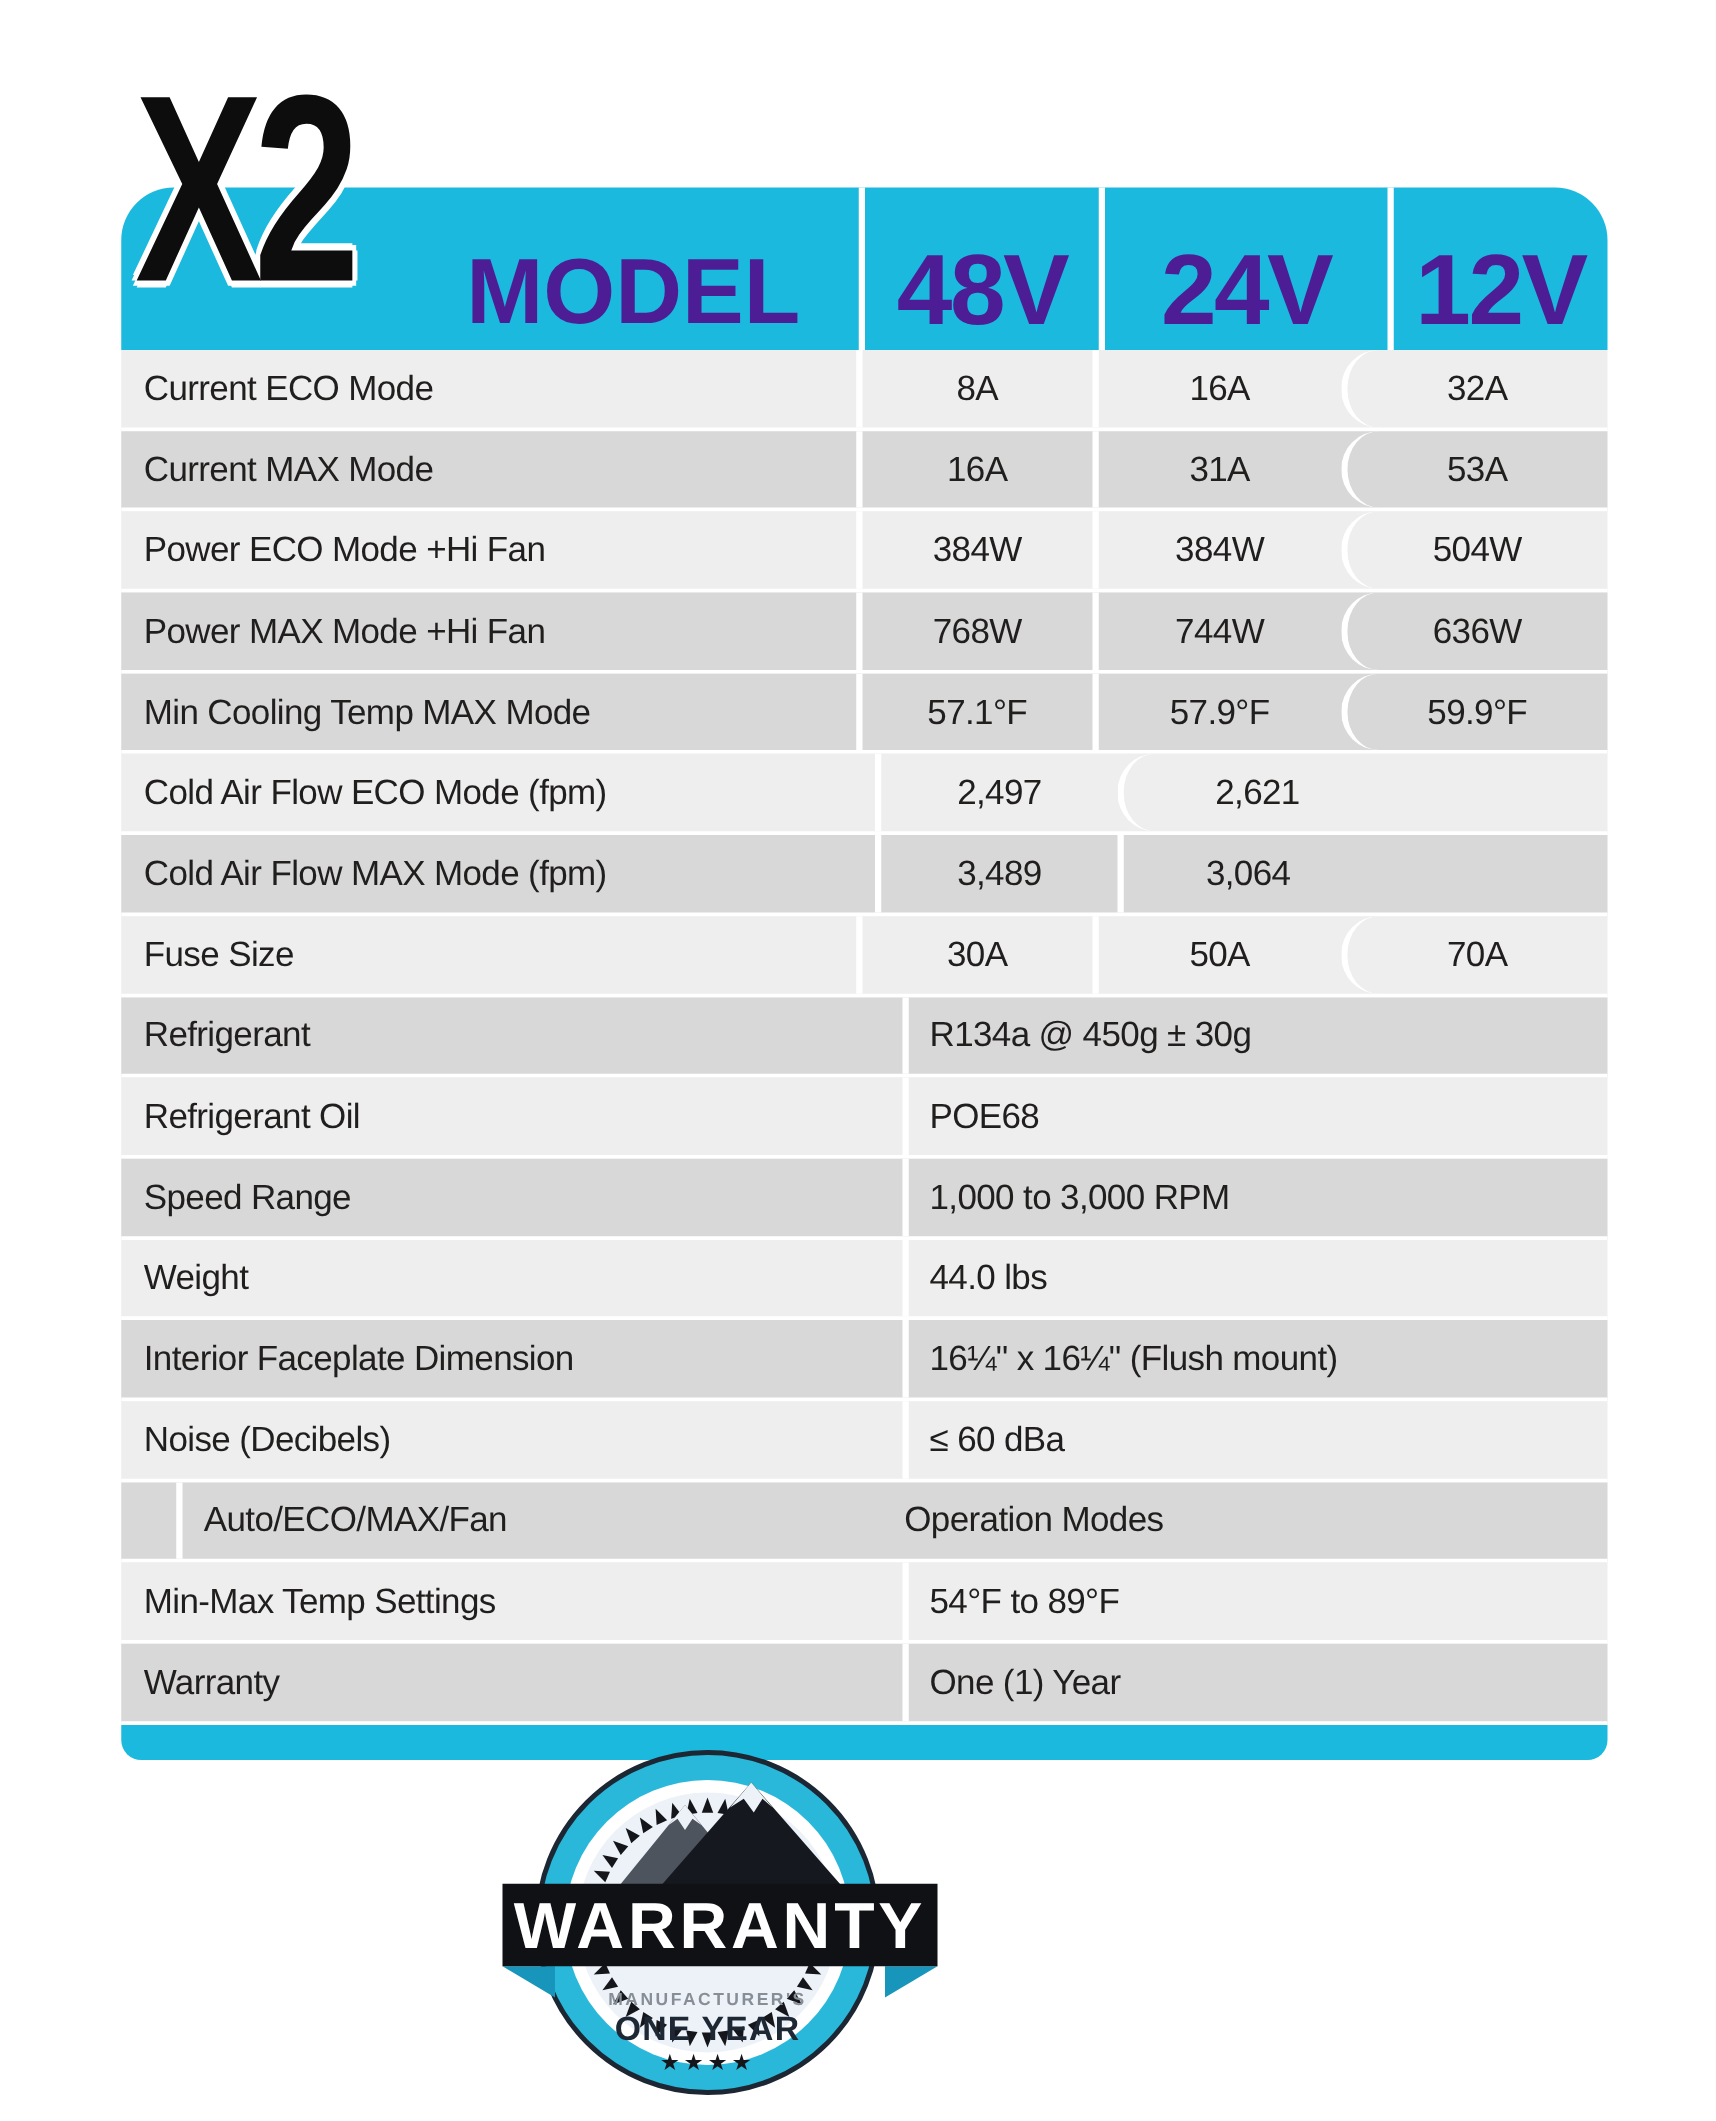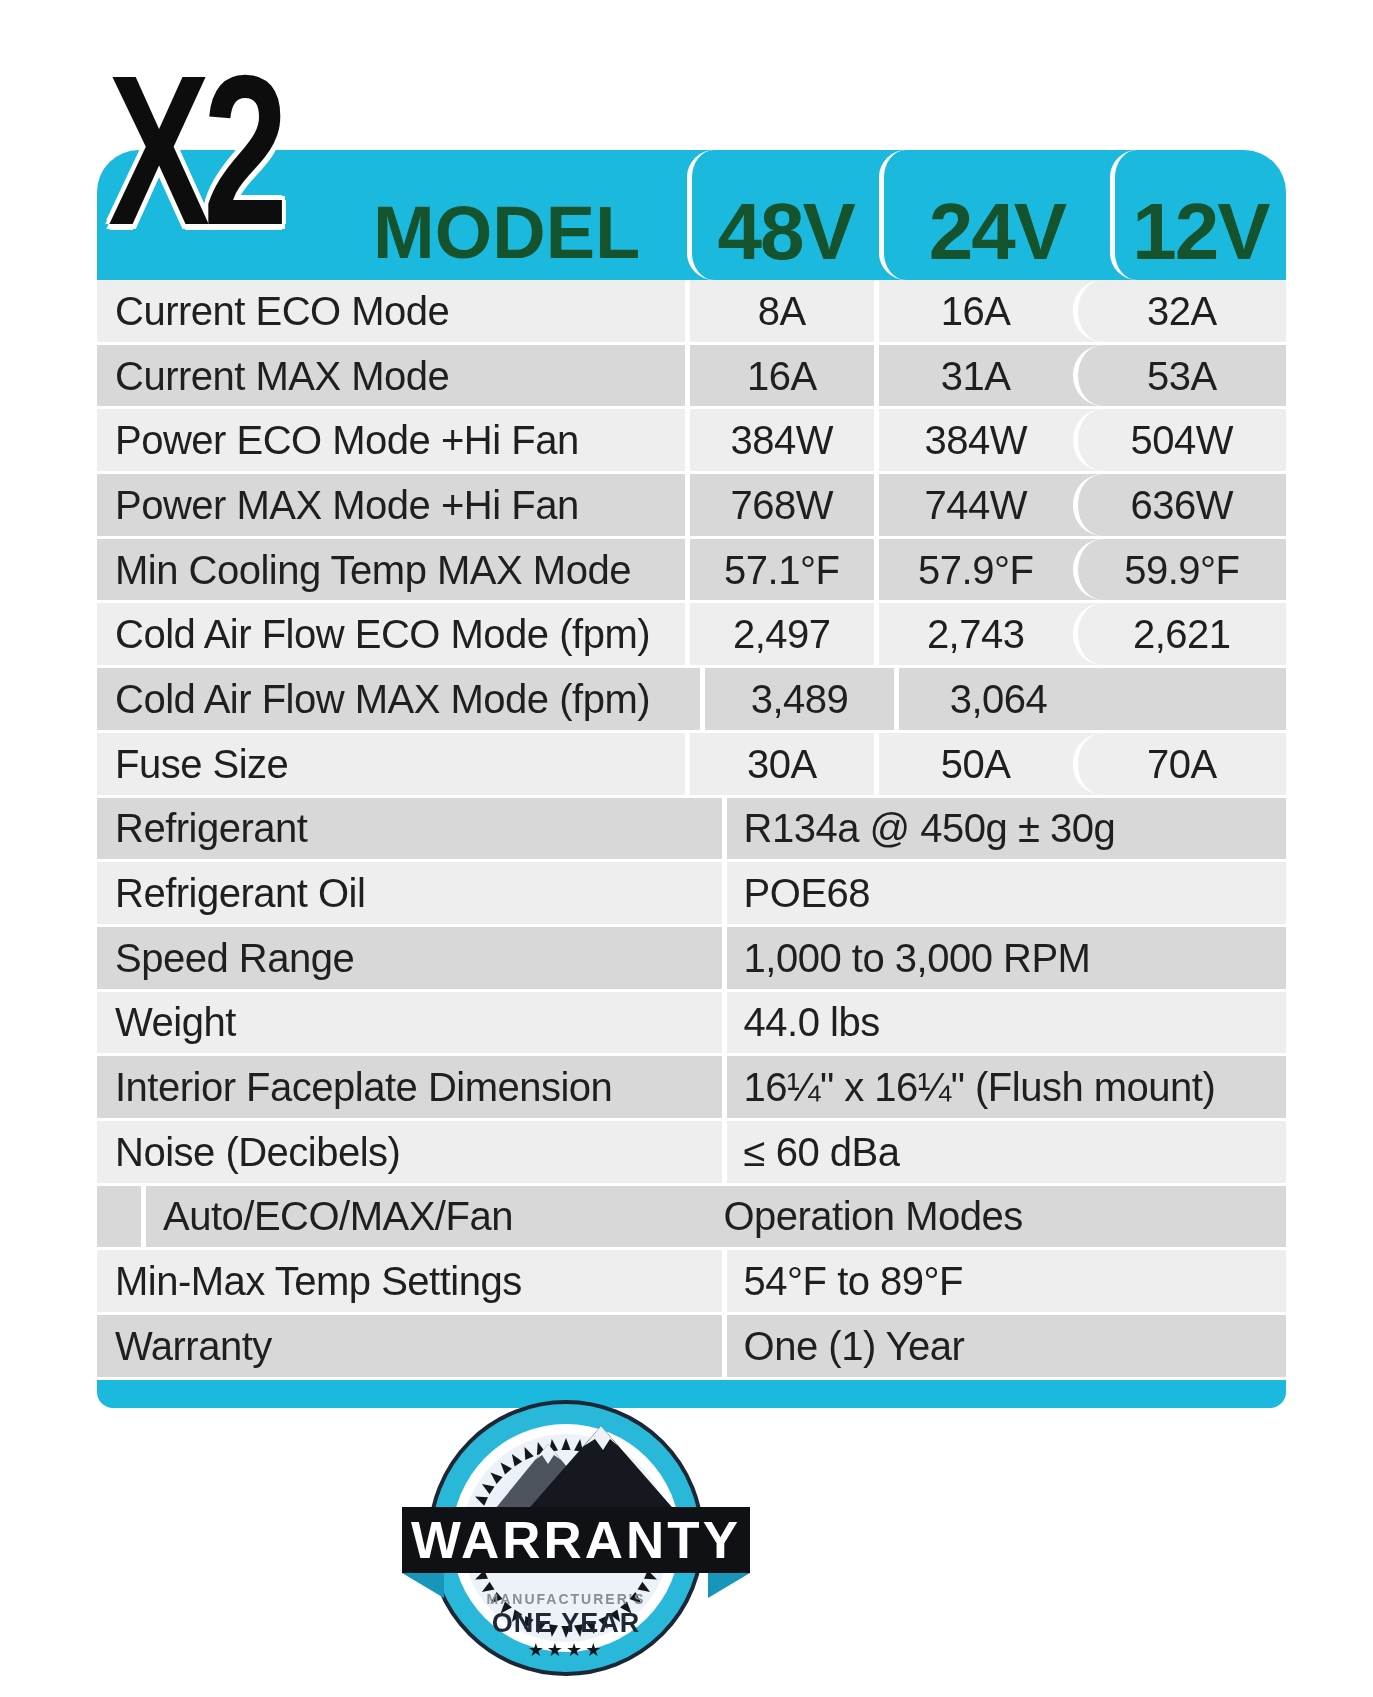--- a/index.html
+++ b/index.html
@@ -11,35 +11,35 @@
   }
   
   .spec-table{position:absolute;left:97px;top:150px;width:1189px;}
   .thead{
     height:130px;background:var(--accent,#1cb9de);
     border-radius:42px 42px 0 0;
     display:flex;align-items:stretch;
   }
   .hcell{
     display:flex;align-items:flex-end;box-sizing:border-box;
-    color:#14532d;font-weight:700;line-height:1;border-radius:27px;
+    color:#4c1d95;font-weight:700;line-height:1;
   }
   .h-model{width:603px;padding-left:276px;padding-bottom:10px;font-size:74px;letter-spacing:0px;}
   .h-col{justify-content:center;border-left:5px solid #fff;padding-bottom:8px;font-size:80px;letter-spacing:-2px;}
   .h-48{width:199px;} .h-24{width:240px;} .h-12{width:183px;}
   .tbody{display:block;}
   .row{
     display:flex;align-items:stretch;height:64.7px;
     box-sizing:border-box;border-bottom:3px solid #ffffff;
   }
   .row.light{background:var(--row-light,#efeeee);}
   .row.dark{background:var(--row-dark,#d9d8d8);}
   .cell{
     display:flex;align-items:center;box-sizing:border-box;
-    font-size:40px;color:#201f1e;letter-spacing:-0.5px;line-height:1;
+    font-size:28px;color:#201f1e;letter-spacing:-0.5px;line-height:1;
   }
   .lbl{width:603px;padding-left:18px;}
   .val{justify-content:center;border-left:5px solid #fff;}
   .c48{width:194px;} .c24{width:204px;} .c12{width:219px;border-radius:30px;}
   .vspan{width:586px;border-left:5px solid #fff;padding-left:17px;margin-left:44px;}
   .tfoot{height:28px;background:var(--accent,#1cb9de);border-radius:0 0 16px 16px;}
   
   .x2-logo{
     position:absolute;left:108px;top:44px;
     font-size:150px;font-weight:700;color:#0d0d0d;
@@ -104,21 +104,20 @@
       <div class="row dark">
         <div class="cell lbl">Min Cooling Temp MAX Mode</div>
         <div class="cell val c48">57.1°F</div>
         <div class="cell val c24">57.9°F</div>
         <div class="cell val c12">59.9°F</div>
       </div>
 
       <div class="row light">
         <div class="cell lbl">Cold Air Flow ECO Mode (fpm)</div>
         <div class="cell val c48">2,497</div>
-        <div class="cell val c24">2,743</div>
         <div class="cell val c12">2,621</div>
       </div>
 
       <div class="row dark">
         <div class="cell lbl">Cold Air Flow MAX Mode (fpm)</div>
         <div class="cell val c48">3,489</div>
         <div class="cell val c24">3,064</div>
       </div>
 
       <div class="row light">

